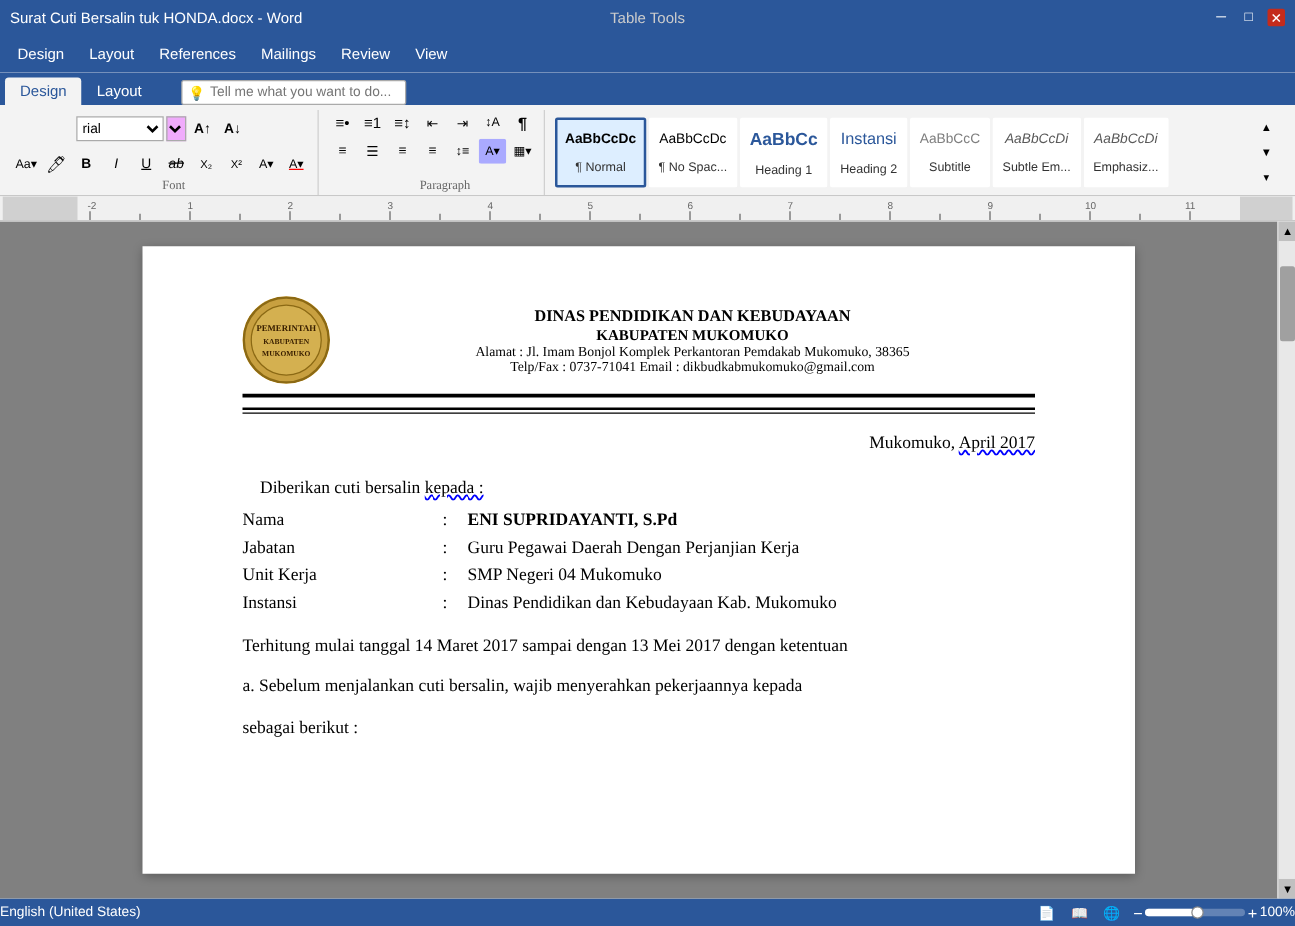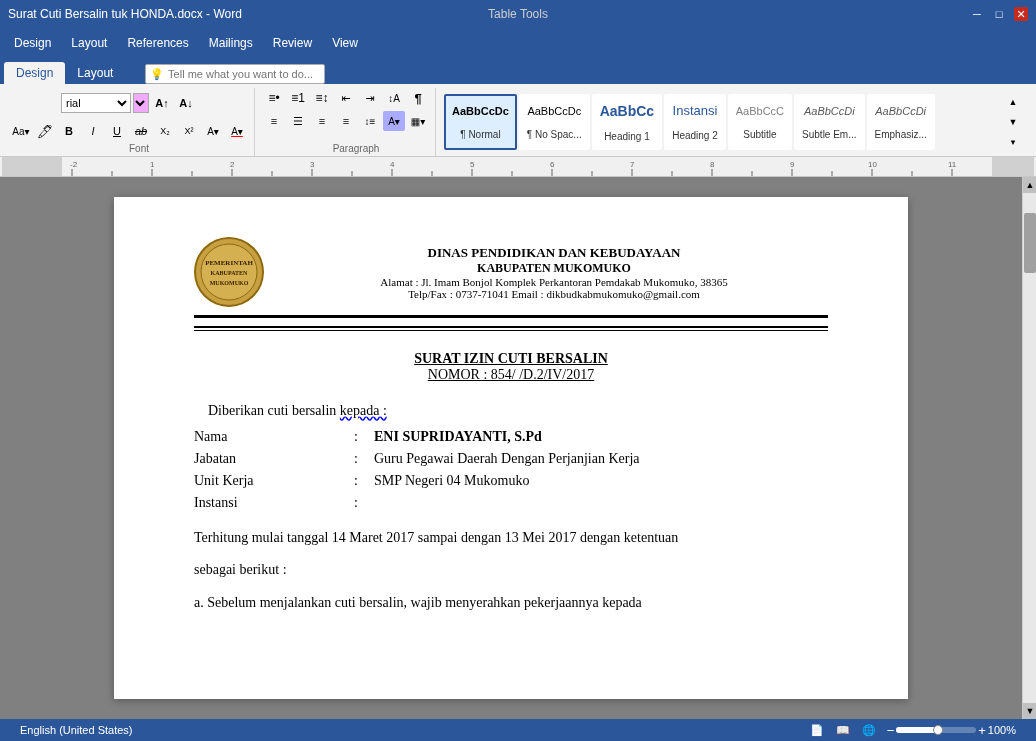--- a/index.html
+++ b/index.html
@@ -78,21 +78,21 @@
     .ribbon-group {
       display: flex;
       flex-direction: column;
       align-items: center;
       padding: 0 6px;
       border-right: 1px solid #d0d0d0;
       margin-right: 2px;
     }
     .ribbon-group:last-child { border-right: none; }
     .ribbon-group-label {
-      font-family: Liberation Sans, sans-serif;
+      font-family: Liberation Serif, serif;
       font-size: 10px;
       color: #666;
       margin-top: auto;
       padding: 2px 4px;
       margin-left: 20px;
     }
     .ribbon-controls {
       display: flex;
       align-items: center;
       gap: 2px;
@@ -184,21 +184,21 @@
       font-size: 14px;
       position: relative;
     }
 
     
     .status-bar {
       background: #2b579a;
       height: 22px;
       display: flex;
       align-items: center;
-      padding: 0 20px;
+      padding: 0 0;
       font-family: Arial, sans-serif;
       font-size: 11px;
       color: white;
       justify-content: space-between;
     }
     .status-right { display: flex; align-items: center; gap: 8px; }
     .status-icon { width: 18px; height: 18px; display: flex; align-items: center; justify-content: center; cursor: pointer; }
 
     
     .scroll-area {
@@ -487,25 +487,24 @@
             <div class="org-info">
               <div style="font-size:13px;font-weight:bold;">DINAS PENDIDIKAN DAN KEBUDAYAAN</div>
               <div style="font-size:12px;font-weight:bold;">KABUPATEN MUKOMUKO</div>
               <div style="font-size:11px;">Alamat : Jl. Imam Bonjol Komplek Perkantoran Pemdakab Mukomuko, 38365</div>
               <div style="font-size:11px;">Telp/Fax : 0737-71041 Email : dikbudkabmukomuko@gmail.com</div>
             </div>
           </div>
           <hr class="divider-line">
           <hr class="divider-thin">
 
-
-          <div class="doc-title-section">
-            <div class="doc-main-title">SURAT IZIN CUTI BERSALIN</div>
-            <div class="doc-subtitle">NOMOR : 854/          /D.2/IV/2017</div>
-          </div>
+          <div style="text-align:right;margin:16px 0 8px 0;font-size:14px;">
+            <span>Mukomuko,    <span style="text-decoration:underline;text-decoration-style:wavy;text-decoration-color:#00f;">April  2017</span></span>
+          </div>
+
 
           <div class="doc-intro" style="margin-top:20px;">
             <span>Diberikan cuti bersalin </span><span style="text-decoration:underline;text-decoration-color:#00f;text-decoration-style:wavy;">kepada :</span>
           </div>
 
           <div class="info-table">
             <div class="info-row">
               <span class="info-label">Nama</span>
               <span class="info-colon">:</span>
               <span class="info-value bold">ENI SUPRIDAYANTI, S.Pd</span>
@@ -516,27 +515,28 @@
               <span class="info-value">Guru Pegawai Daerah Dengan Perjanjian Kerja</span>
             </div>
             <div class="info-row">
               <span class="info-label">Unit Kerja</span>
               <span class="info-colon">:</span>
               <span class="info-value">SMP Negeri 04 Mukomuko</span>
             </div>
             <div class="info-row">
               <span class="info-label">Instansi</span>
               <span class="info-colon">:</span>
+              <span class="info-value">Dinas Pendidikan dan Kebudayaan Kab. Mukomuko</span>
             </div>
           </div>
 
           <div class="doc-body">
             <p>Terhitung mulai tanggal 14 Maret 2017 sampai dengan 13 Mei 2017 dengan ketentuan</p>
+            <p>a.  Sebelum menjalankan cuti bersalin, wajib menyerahkan pekerjaannya kepada</p>
             <p>sebagai berikut :</p>
-            <p>a.  Sebelum menjalankan cuti bersalin, wajib menyerahkan pekerjaannya kepada</p>
           </div>
 
         </div>
       </div>
     </div>
 
     <div style="width:14px;background:#f0f0f0;border-left:1px solid #ccc;display:flex;flex-direction:column;">
       <div style="width:14px;height:16px;background:#c0c0c0;display:flex;align-items:center;justify-content:center;cursor:pointer;font-size:9px;">▲</div>
       <div style="flex:1;background:#e8e8e8;position:relative;">
         <div style="width:12px;height:60px;background:#a0a0a0;position:absolute;top:20px;left:1px;border-radius:2px;"></div>

